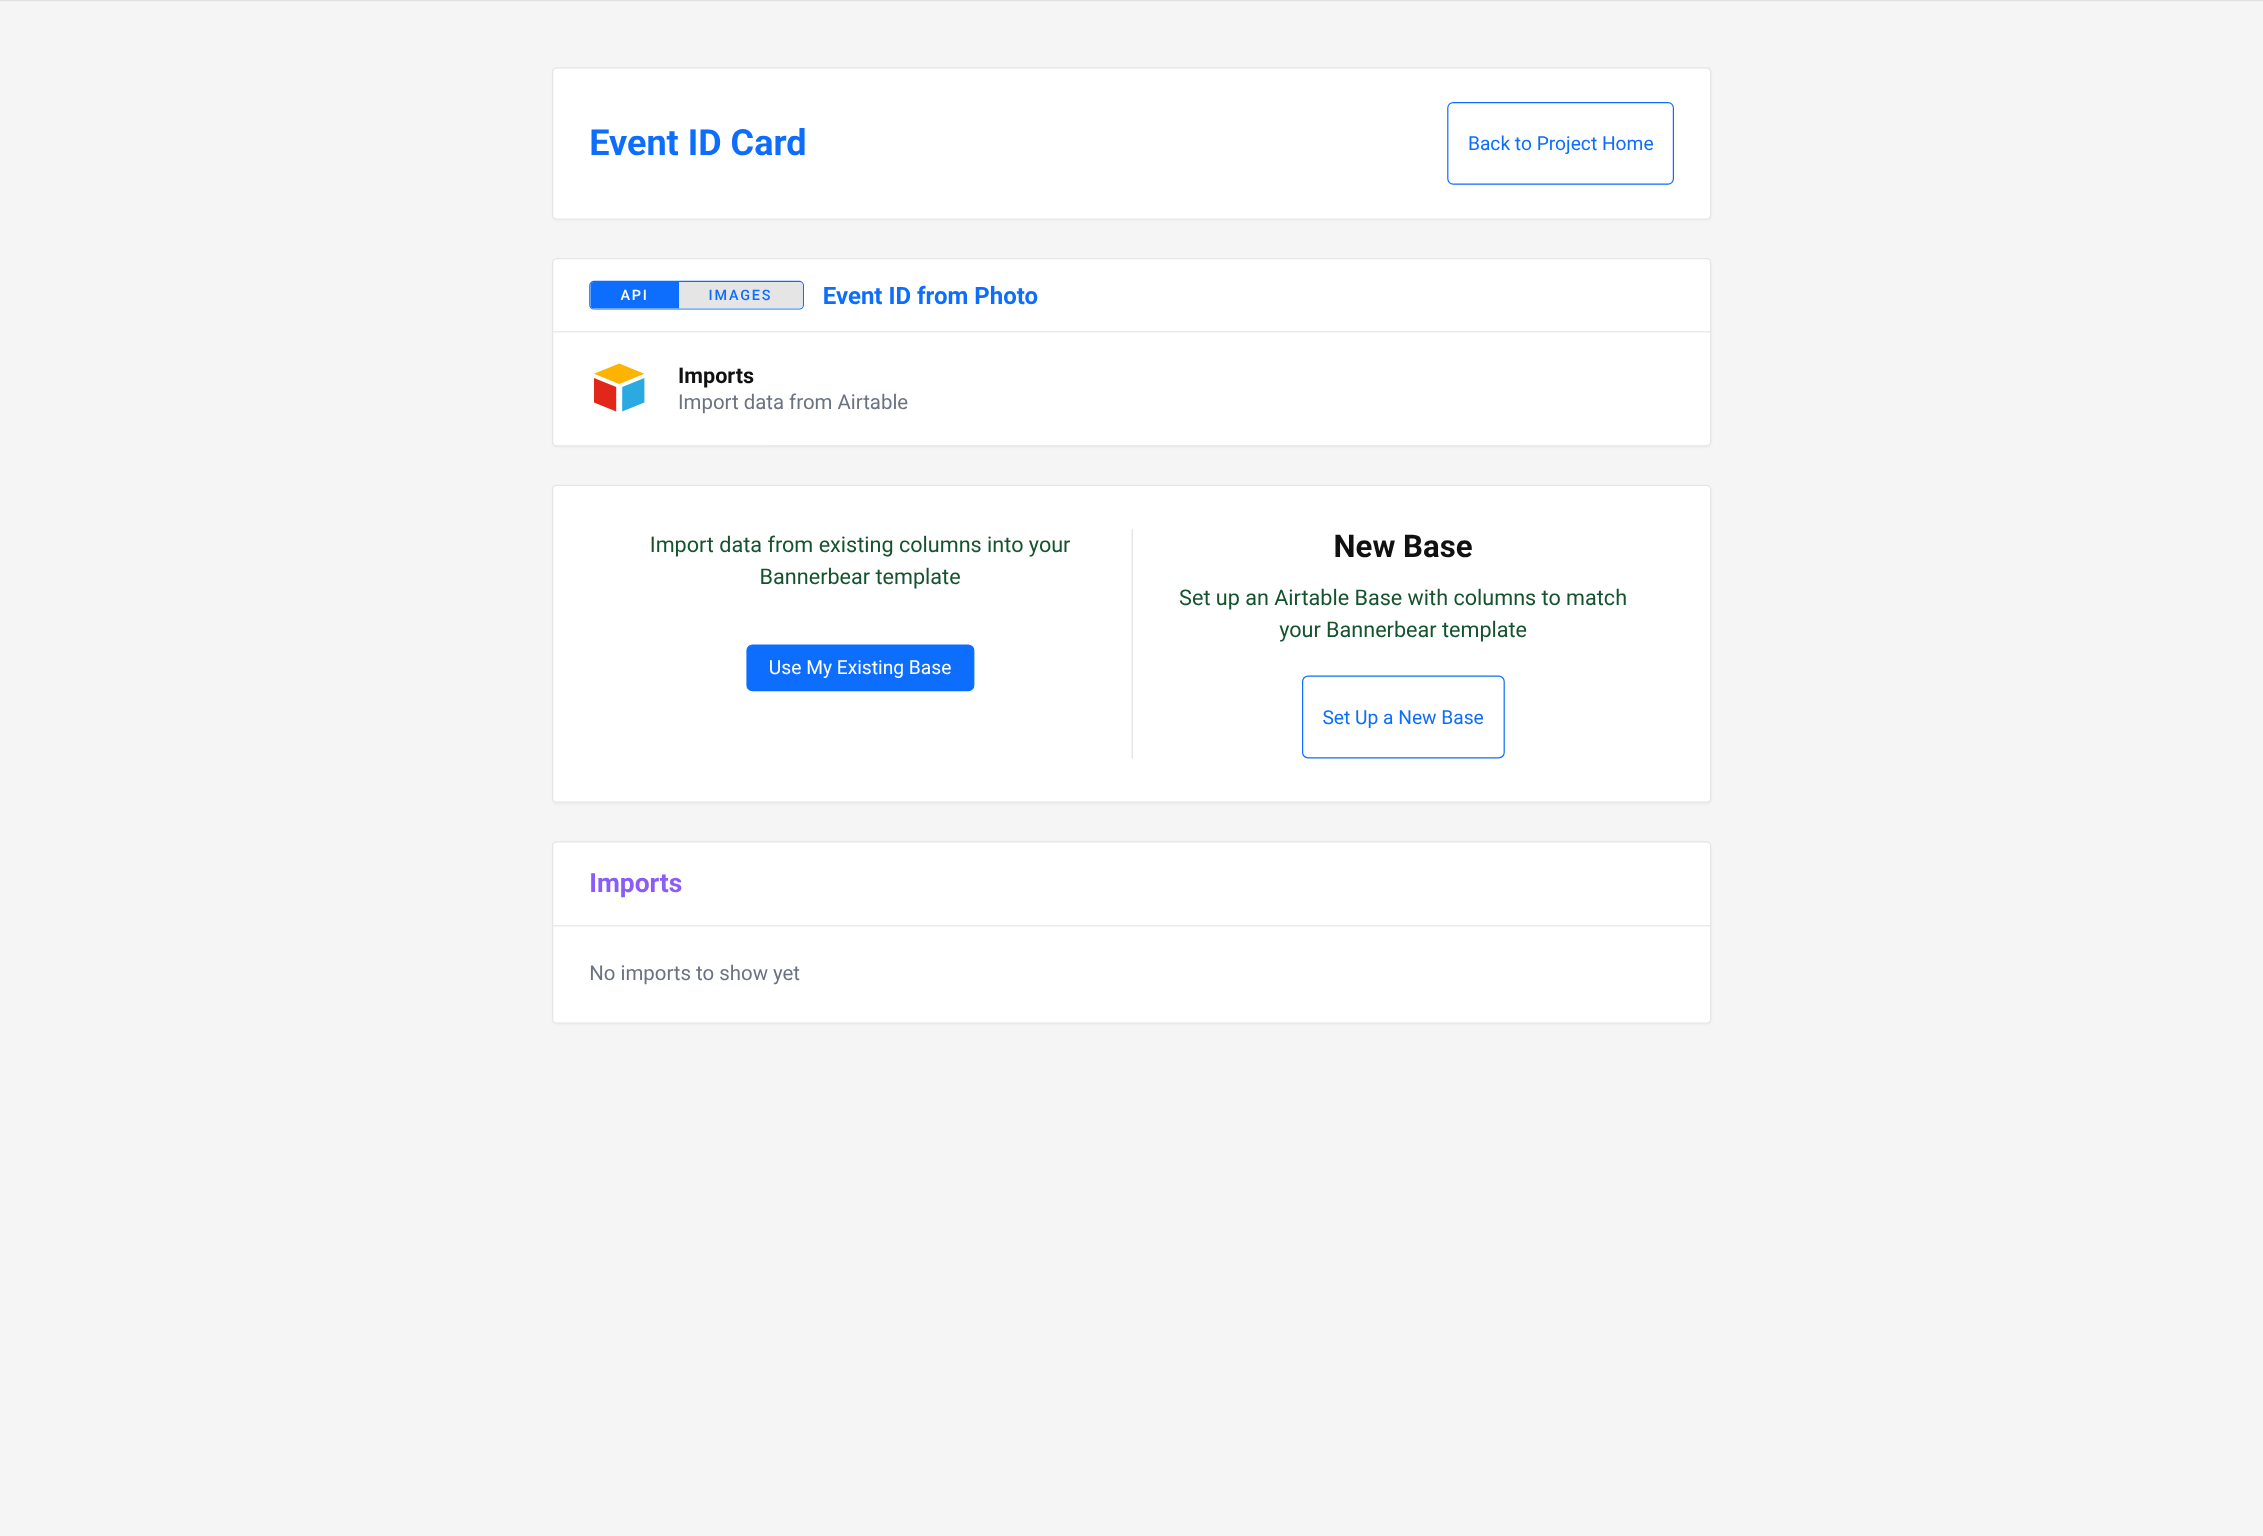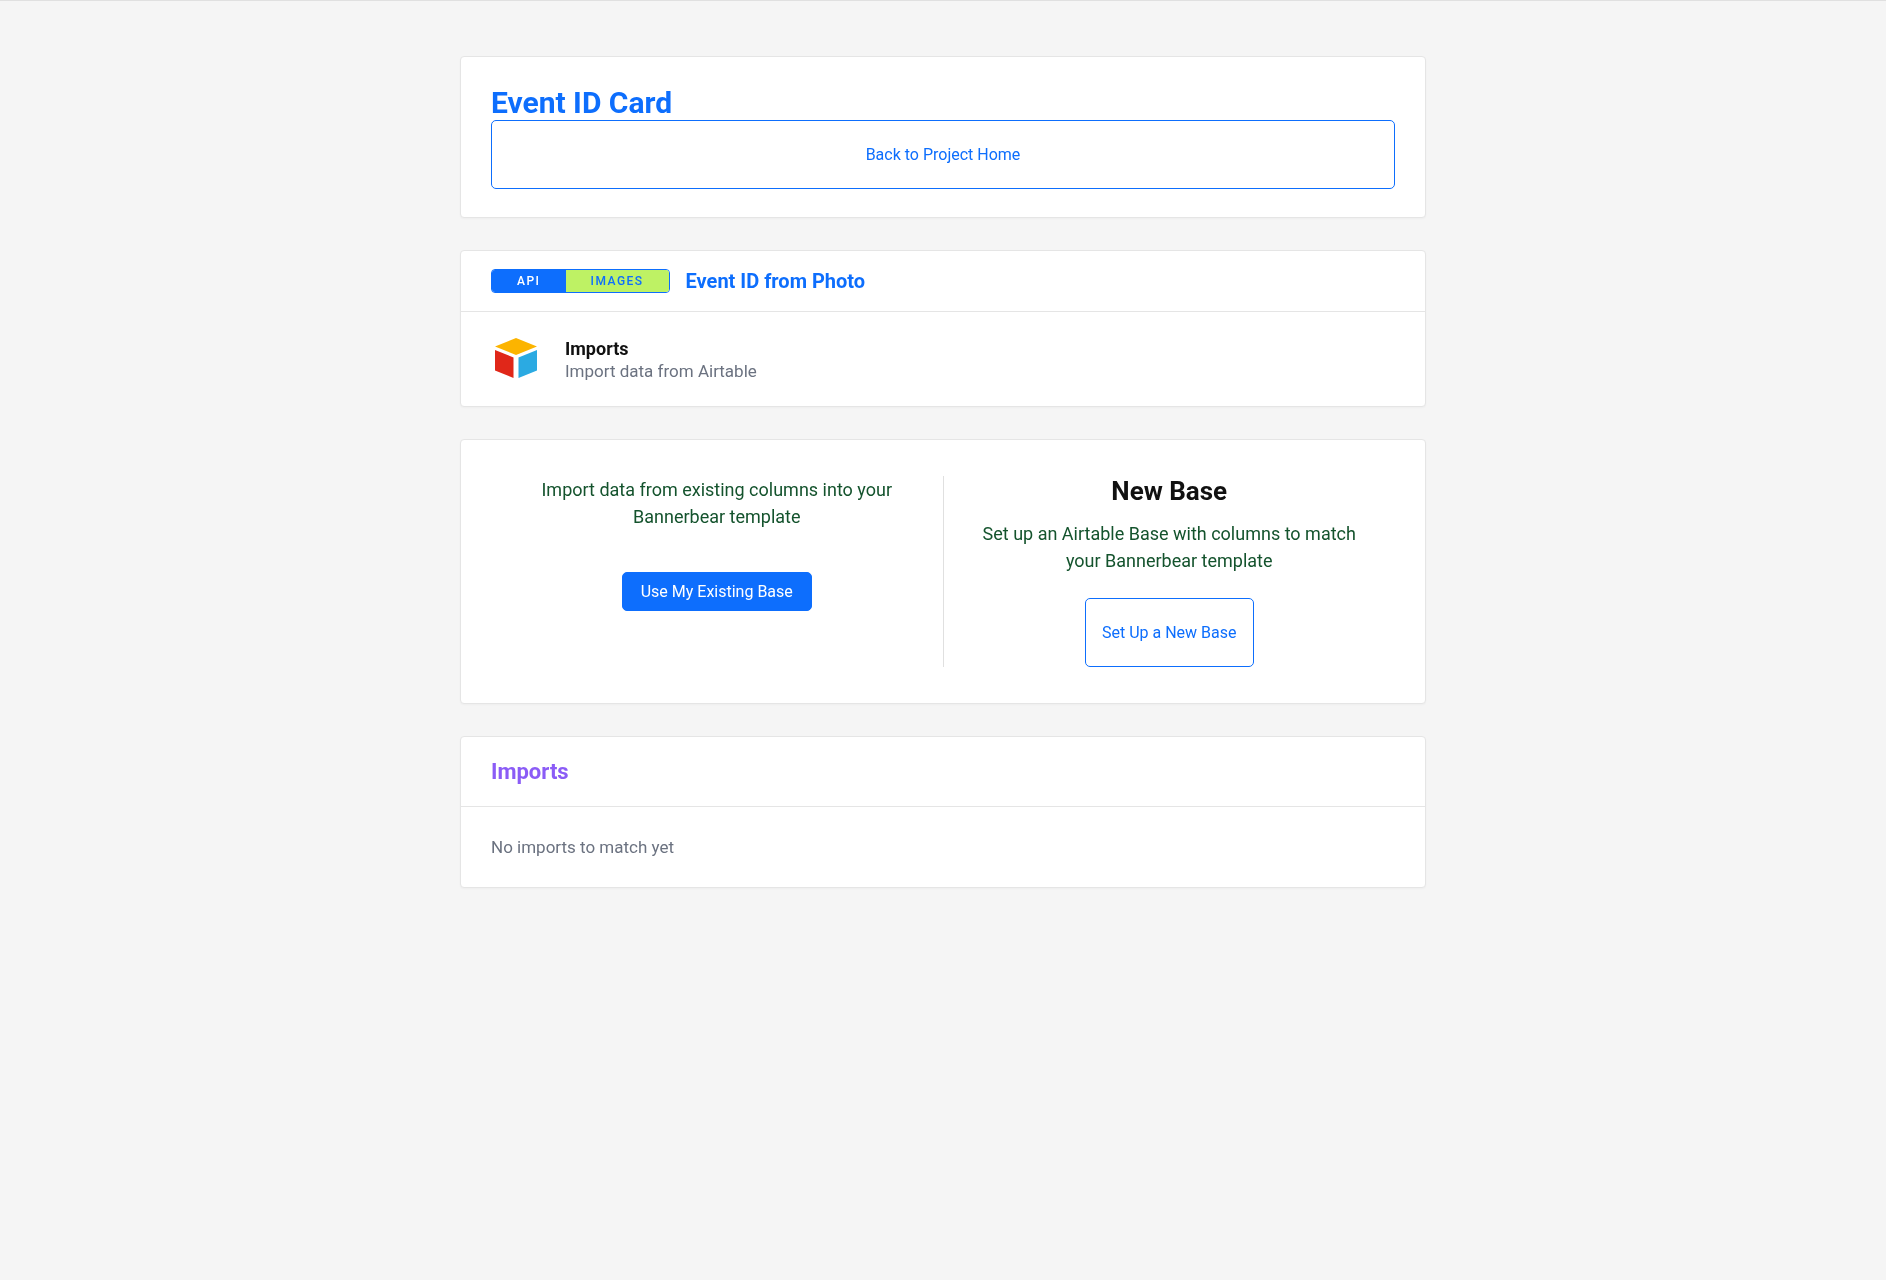--- a/index.html
+++ b/index.html
@@ -20,23 +20,23 @@
     .card {
       background: #fff;
       border: 1px solid #e5e5e5;
       border-radius: 4px;
       margin-bottom: 32px;
       box-shadow: 0 1px 2px rgba(0,0,0,0.03);
     }
     
     .header-card {
       display: flex;
+      align-items: center;
       justify-content: space-between;
       padding: 28px 30px;
-      flex-direction: column;
     }
     .page-title {
       color: #0d6efd;
       font-size: 30px;
       font-weight: 700;
     }
     .btn-outline {
       background: #fff;
       color: #0d6efd;
       border: 1px solid #0d6efd;
@@ -64,21 +64,21 @@
     }
     .pill {
       padding: 4px 25px;
       font-weight: 500;
     }
     .pill.active {
       background: #0d6efd;
       color: #fff;
     }
     .pill.inactive {
-      background: #bef264;
+      background: #e5e5e5;
       color: #0d6efd;
     }
     .template-name {
       color: #0d6efd;
       font-size: 20px;
       font-weight: 700;
     }
     .meta-body {
       display: flex;
       align-items: center;
@@ -202,17 +202,17 @@
       <div class="option-desc">Set up an Airtable Base with columns to match your Bannerbear template</div>
       <button class="btn-outline">Set Up a New Base</button>
     </div>
   </div>
 
   <div class="card">
     <div class="imports-header">
       <div class="imports-title">Imports</div>
     </div>
     <div class="imports-body">
-      <div class="imports-empty">No imports to match yet</div>
+      <div class="imports-empty">No imports to show yet</div>
     </div>
   </div>
 
 </div>
 
 </body></html>

